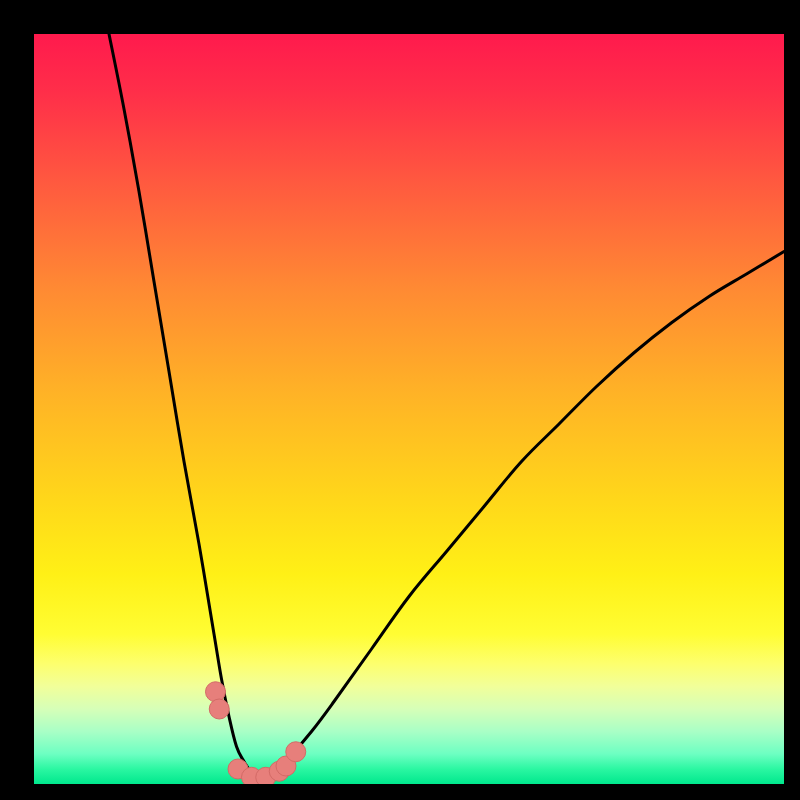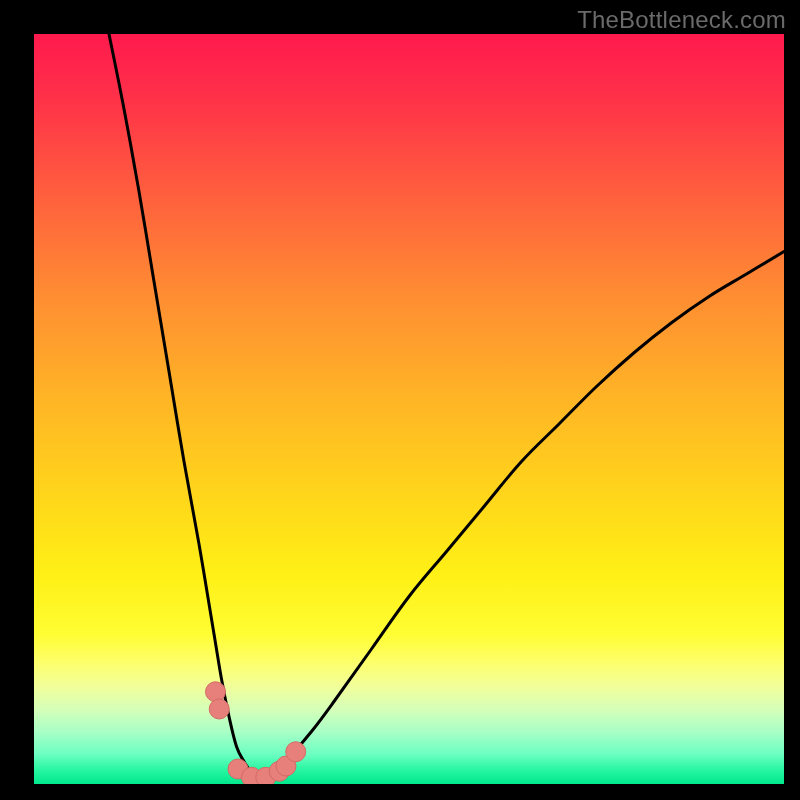--- a/index.html
+++ b/index.html
@@ -75,14 +75,13 @@
           <circle cx="185.25" cy="675.00" r="10" fill="#e77f7b" stroke="#d36a66" stroke-width="1"></circle>
           <circle cx="204.00" cy="735.00" r="10" fill="#e77f7b" stroke="#d36a66" stroke-width="1"></circle>
           <circle cx="217.50" cy="743.25" r="10" fill="#e77f7b" stroke="#d36a66" stroke-width="1"></circle>
           <circle cx="231.75" cy="743.25" r="10" fill="#e77f7b" stroke="#d36a66" stroke-width="1"></circle>
           <circle cx="245.25" cy="737.25" r="10" fill="#e77f7b" stroke="#d36a66" stroke-width="1"></circle>
           <circle cx="252.00" cy="732.00" r="10" fill="#e77f7b" stroke="#d36a66" stroke-width="1"></circle>
           <circle cx="261.75" cy="717.75" r="10" fill="#e77f7b" stroke="#d36a66" stroke-width="1"></circle>
         </g>
     </svg>
   </div>
-  <div class="watermark">TheBottleneck.com</div>
 </div>
 
 </body></html>

